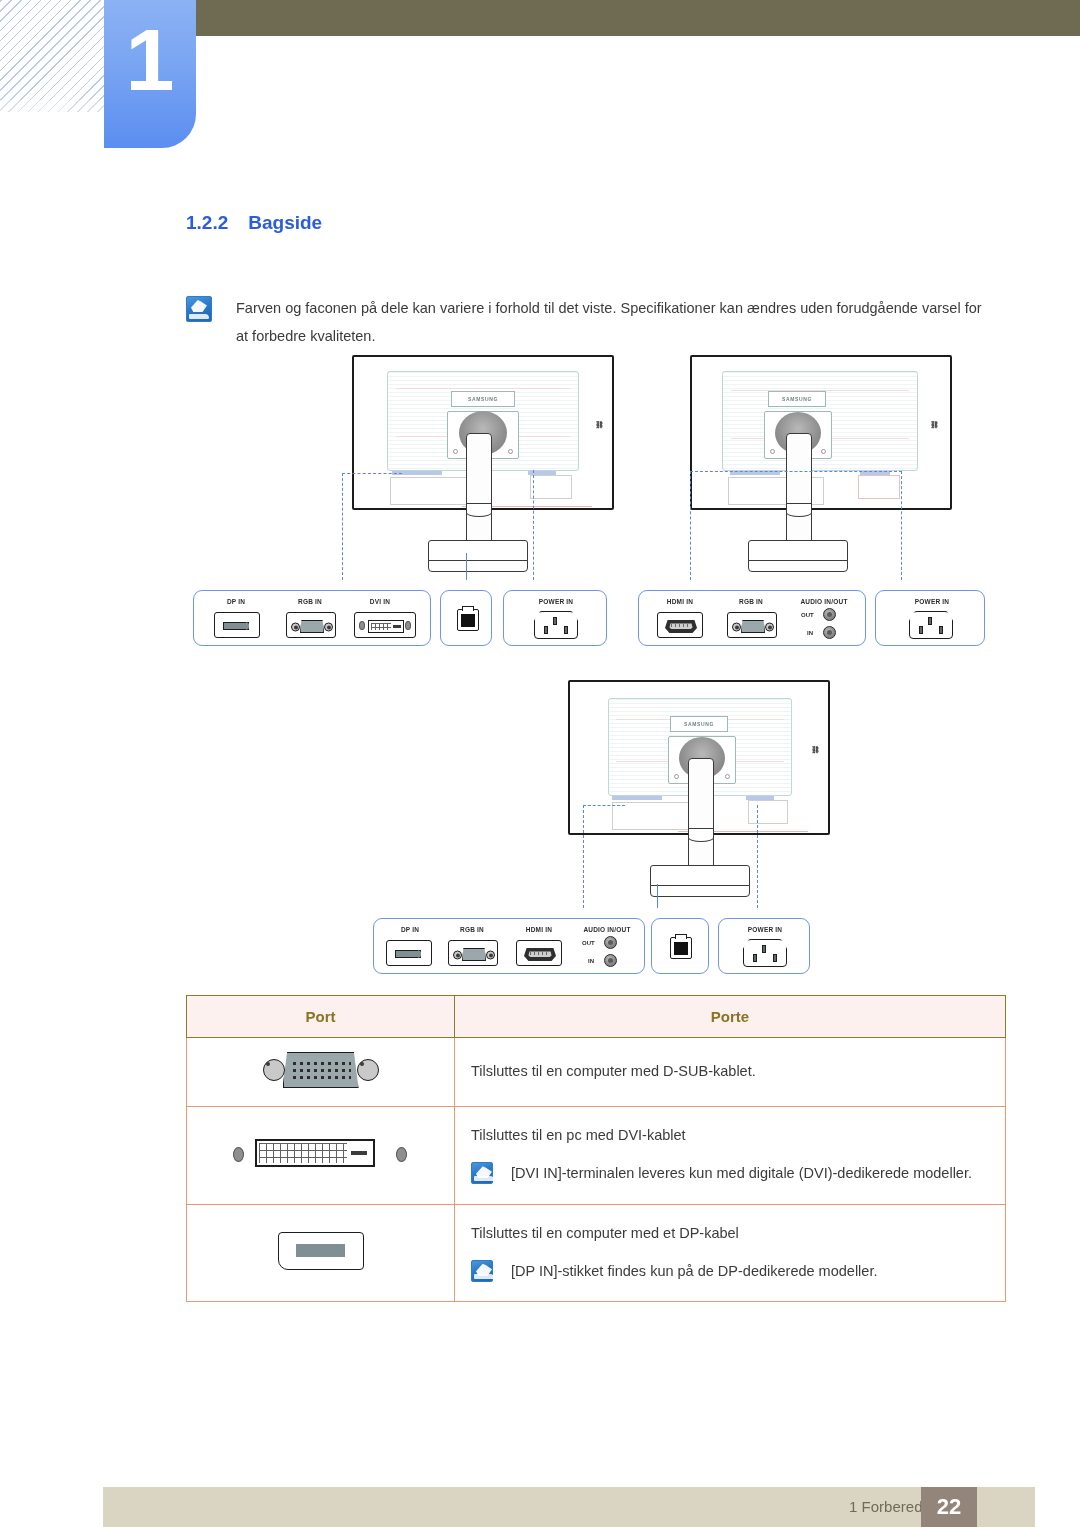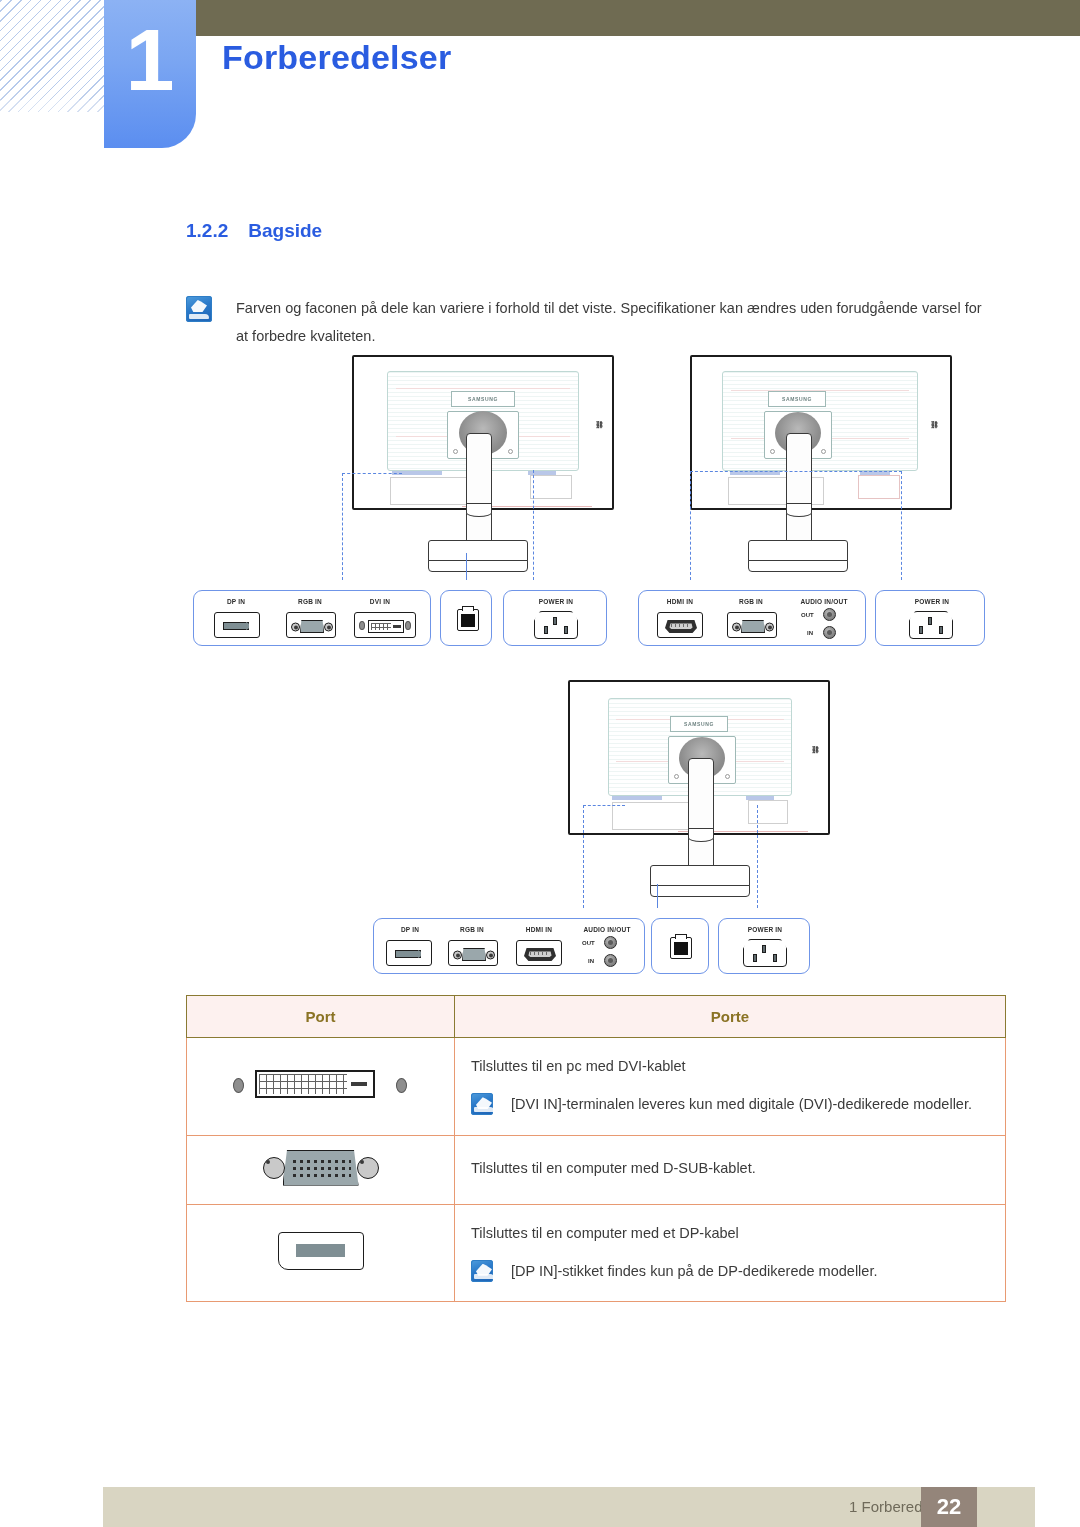--- a/index.html
+++ b/index.html
@@ -40,21 +40,21 @@
     text-align:center;
     padding-top:16px;
   }
   .chapter-title {
     position:absolute; left:222px; top:38px;
     font-size:34px; font-weight:bold; color:#2a5ce0;
     letter-spacing:.2px;
   }
 
   
-  .sec-head { position:absolute; left:186px; top:220px; display:flex; align-items:flex-start; }
+  .sec-head { position:absolute; left:186px; top:212px; display:flex; align-items:flex-start; }
   .sec-num { font-size:19px; font-weight:bold; color:#2a5ce0; }
   .sec-title { font-size:19px; font-weight:bold; color:#2a5ce0; margin-left:20px; }
 
   .note-row { position:absolute; left:186px; top:278px; width:800px; display:flex;margin-top:16px; }
   .note-icon {
     width:26px; height:26px; flex:0 0 26px; margin-top:2px;
     border-radius:3px;
     background:linear-gradient(160deg,#4f9ddd 0%, #2a79c9 45%, #1e63b4 100%);
     position:relative; overflow:hidden;
     box-shadow:inset 0 0 0 1px #2e7dc6;
@@ -227,21 +227,20 @@
   }
 </style>
 </head>
 <body>
 
 <div id="header">
   <div class="hatch"></div>
   <div class="hatch2"></div>
   <div class="olive-bar"></div>
   <div class="chapter-badge">1</div>
-  <div class="chapter-title">Forberedelser</div>
 </div>
 
 <div class="sec-head">
   <span class="sec-num">1.2.2</span>
   <span class="sec-title">Bagside</span>
 </div>
 
 <div class="note-row">
   <div class="note-icon"></div>
   <div class="note-text">Farven og faconen på dele kan variere i forhold til det viste. Specifikationer kan ændres uden forudgående varsel for at forbedre kvaliteten.</div>
@@ -466,20 +465,36 @@
 <div id="port-table">
   <table>
     <thead>
       <tr>
         <th class="c1">Port</th>
         <th>Porte</th>
       </tr>
     </thead>
     <tbody>
 
+
+      <tr>
+        <td class="c1">
+          <span class="ti ti-vga">
+            <span class="vga" style="left:0;top:0;width:120px;height:36px;">
+              <span class="vga-body" style="left:22px;right:22px;"></span>
+              <span class="vga-pins" style="left:30px;top:8px;right:30px;bottom:8px;background-size:7px 7px;"></span>
+              <span class="vga-ear" style="left:2px;width:22px;height:22px;"></span>
+              <span class="vga-ear" style="right:2px;width:22px;height:22px;"></span>
+            </span>
+          </span>
+        </td>
+        <td class="c2">
+          <div class="cell-line">Tilsluttes til en computer med D-SUB-kablet.</div>
+        </td>
+      </tr>
 
       <tr>
         <td class="c1">
           <span class="ti ti-dvi">
             <span class="dvi-screw" style="left:2px;top:11px;width:11px;height:15px;"></span>
             <span class="dvi-body" style="left:24px;top:3px;width:120px;height:28px;border-width:2px;">
               <span class="dvi-grid" style="right:26px;background-size:7px 7px;"></span>
               <span class="dvi-flat" style="right:6px;top:40%;width:16px;height:4px;"></span>
             </span>
             <span class="dvi-screw" style="right:4px;top:11px;width:11px;height:15px;"></span>
@@ -487,36 +502,20 @@
         </td>
         <td class="c2">
           <div class="cell-line">Tilsluttes til en pc med DVI-kablet</div>
           <div class="cell-note">
             <div class="note-icon"></div>
             <div class="ntext">[DVI IN]-terminalen leveres kun med digitale (DVI)-dedikerede modeller.</div>
           </div>
         </td>
       </tr>
 
-      <tr>
-        <td class="c1">
-          <span class="ti ti-vga">
-            <span class="vga" style="left:0;top:0;width:120px;height:36px;">
-              <span class="vga-body" style="left:22px;right:22px;"></span>
-              <span class="vga-pins" style="left:30px;top:8px;right:30px;bottom:8px;background-size:7px 7px;"></span>
-              <span class="vga-ear" style="left:2px;width:22px;height:22px;"></span>
-              <span class="vga-ear" style="right:2px;width:22px;height:22px;"></span>
-            </span>
-          </span>
-        </td>
-        <td class="c2">
-          <div class="cell-line">Tilsluttes til en computer med D-SUB-kablet.</div>
-        </td>
-      </tr>
-
 
       <tr>
         <td class="c1">
           <span class="ti ti-dp">
             <span class="dp-big"></span>
             <span class="dp-big-slot"></span>
           </span>
         </td>
         <td class="c2">
           <div class="cell-line">Tilsluttes til en computer med et DP-kabel</div>

